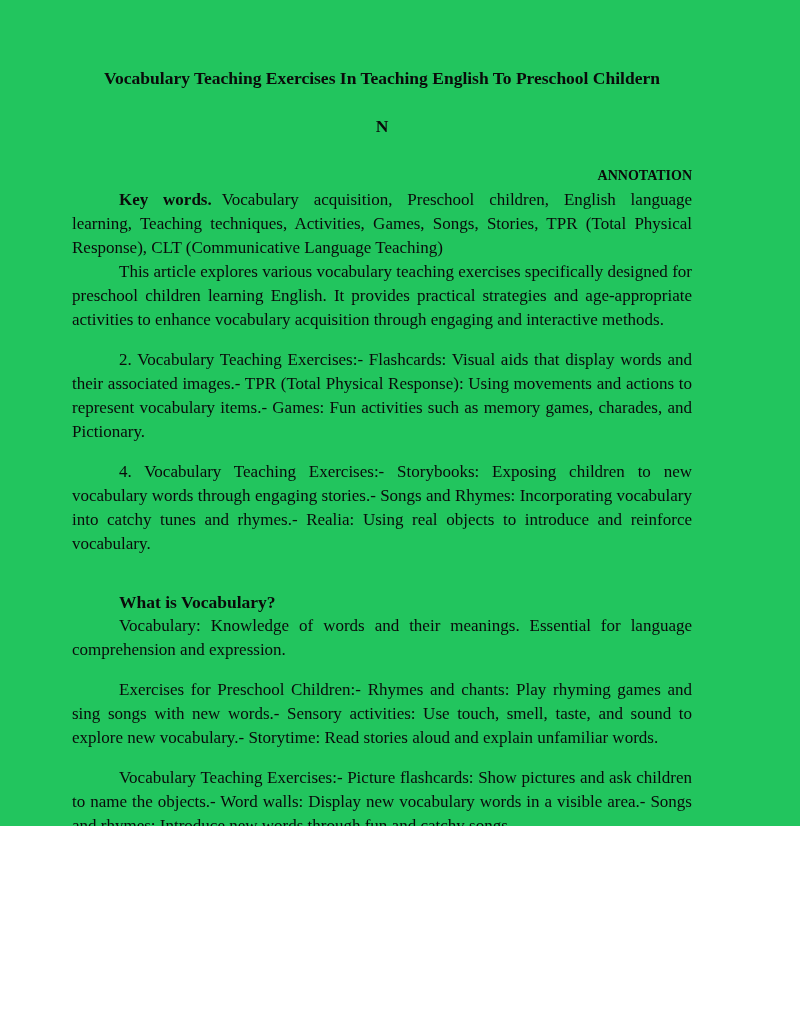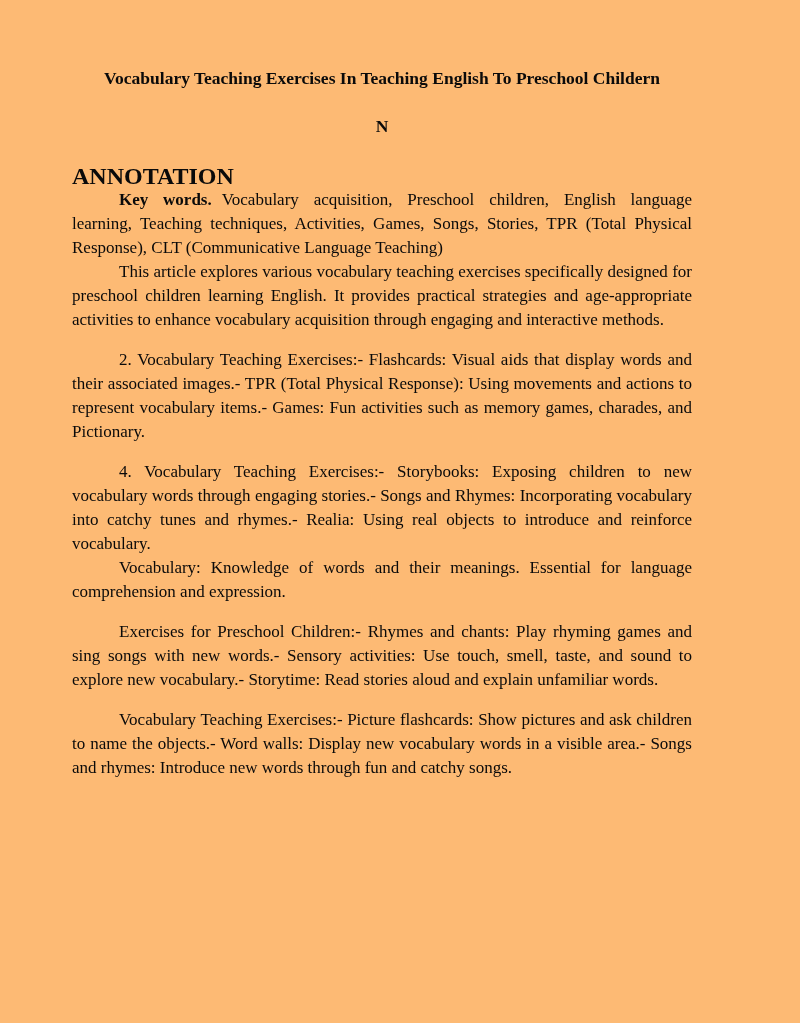--- a/index.html
+++ b/index.html
@@ -1,22 +1,22 @@
 <!DOCTYPE html>
 <html><head>
 <meta charset="utf-8">
 <style>
   * { margin: 0; padding: 0; box-sizing: border-box; }
   html, body { background: #ffffff; }
   .page {
     position: relative;
     width: 800px;
-    height: 1023px;
+    height: 826px;
     margin: 0 auto;
-    background: #fdba74;
+    background: #22c55e;
     color: #0a0a0a;
     font-family: "Liberation Serif", "DejaVu Serif", serif;
     font-size: 17px;
     line-height: 24px;
     padding: 66px 108px 0 72px;
     overflow: hidden;
   }
   .doc-title {
     font-size: 17.5px;
     font-weight: bold;
@@ -24,23 +24,23 @@
     line-height: 24px;
   }
   .author-line {
     margin-top: 24px;
     text-align: center;
     font-weight: bold;
     font-size: 17.5px;
   }
   .annotation-heading {
     margin-top: 26px;
-    text-align: left;
+    text-align: right;
     font-weight: bold;
-    font-size: 24px;
+    font-size: 14px;
   }
   .body-para {
     text-align: justify;
     text-indent: 47px;
   }
   .gap { margin-top: 16px; }
   .section-heading {
     font-size: 17.5px;
     font-weight: bold;
     text-indent: 47px;
@@ -69,20 +69,21 @@
   </p>
 
   <p class="body-para">This article explores various vocabulary teaching exercises specifically designed for preschool children learning English. It provides practical strategies and age-appropriate activities to enhance vocabulary acquisition through engaging and interactive methods.</p>
 
 
 
   <p class="body-para gap">2. Vocabulary Teaching Exercises:- Flashcards: Visual aids that display words and their associated images.- TPR (Total Physical Response): Using movements and actions to represent vocabulary items.- Games: Fun activities such as memory games, charades, and Pictionary.</p>
 
   <p class="body-para gap">4. Vocabulary Teaching Exercises:- Storybooks: Exposing children to new vocabulary words through engaging stories.- Songs and Rhymes: Incorporating vocabulary into catchy tunes and rhymes.- Realia: Using real objects to introduce and reinforce vocabulary.</p>
 
+  <h2 class="section-heading vocab-heading">What is Vocabulary?</h2>
 
   <p class="body-para">Vocabulary: Knowledge of words and their meanings. Essential for language comprehension and expression.</p>
 
   <p class="body-para gap">Exercises for Preschool Children:- Rhymes and chants: Play rhyming games and sing songs with new words.- Sensory activities: Use touch, smell, taste, and sound to explore new vocabulary.- Storytime: Read stories aloud and explain unfamiliar words.</p>
 
   <p class="body-para gap">Vocabulary Teaching Exercises:- Picture flashcards: Show pictures and ask children to name the objects.- Word walls: Display new vocabulary words in a visible area.- Songs and rhymes: Introduce new words through fun and catchy songs.</p>
 
 </div>
 
 </body></html>

